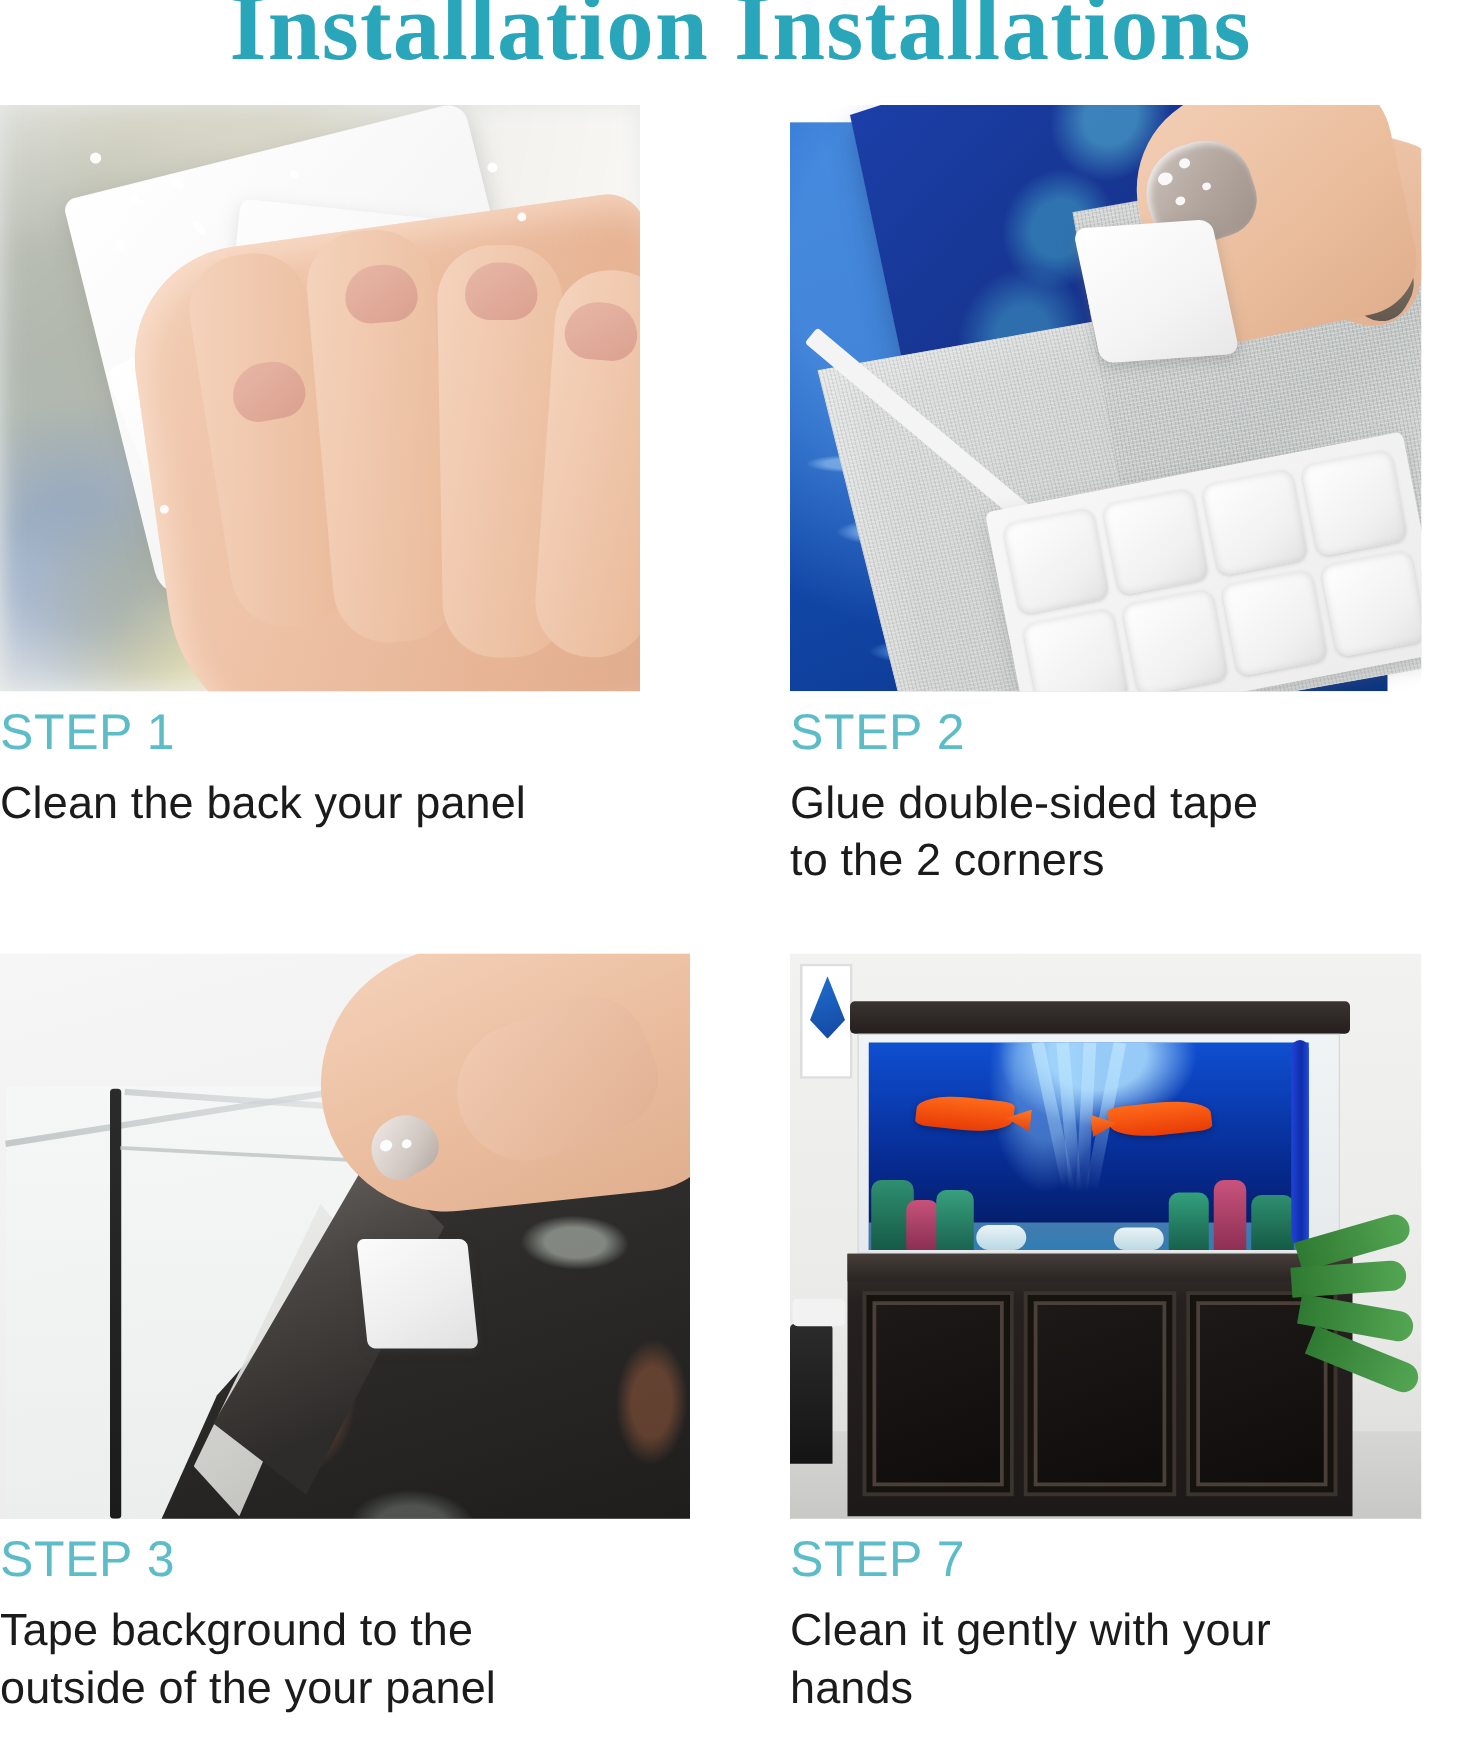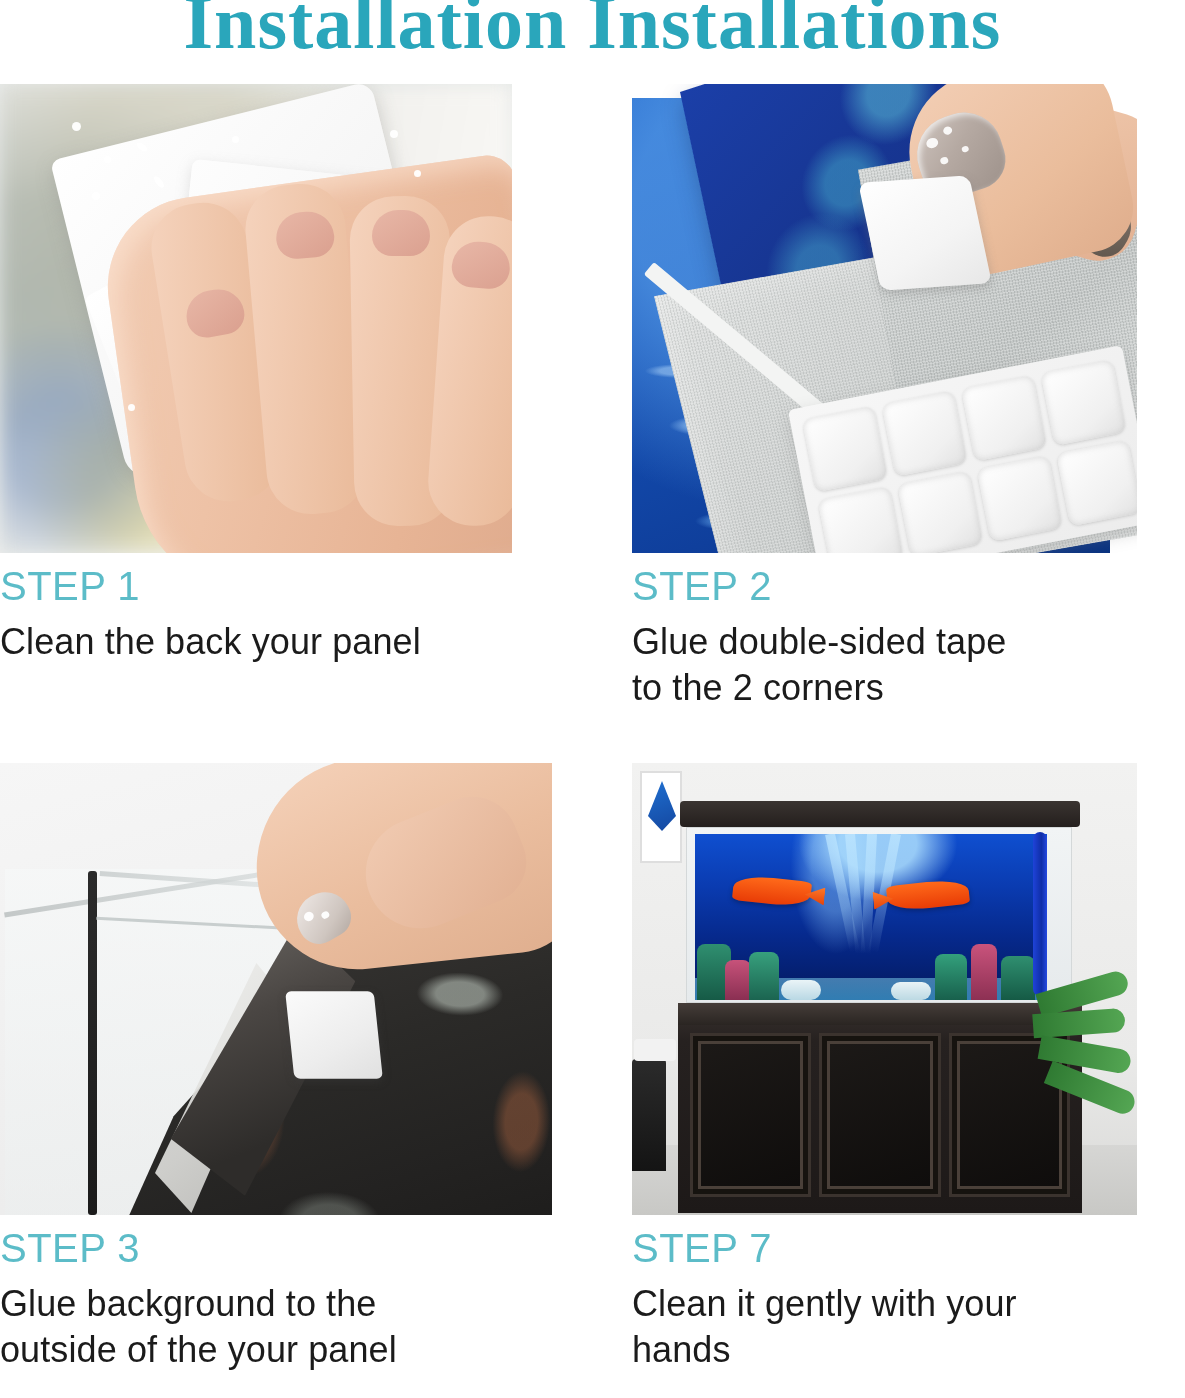--- a/index.html
+++ b/index.html
@@ -481,21 +481,21 @@
         <div class="hand3"></div>
         <div class="hand3-f"></div>
         <div class="hand3-nail">
           <i style="left:10px;top:12px;width:10px;height:9px"></i>
           <i style="left:26px;top:20px;width:8px;height:7px"></i>
         </div>
       </div>
       <div class="caption">
         <div class="step-label">STEP 3</div>
         <div class="step-text">
-          <span>Glue background to the</span>
+          <span>Tape background to the</span>
           <span>outside of the your panel</span>
         </div>
       </div>
     </div>
 
     <div class="cell c4">
       <div class="photo p4">
         <div class="room-floor"></div>
         <div class="wallart">
             <i></i>

